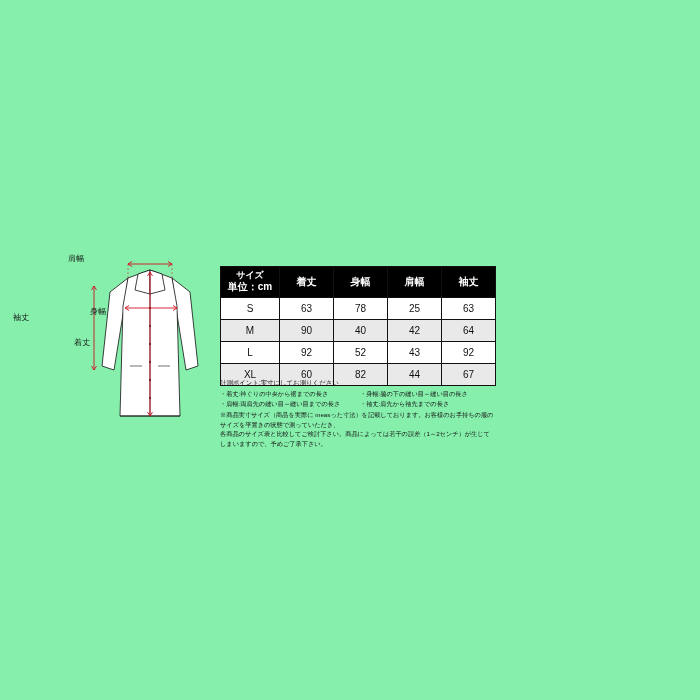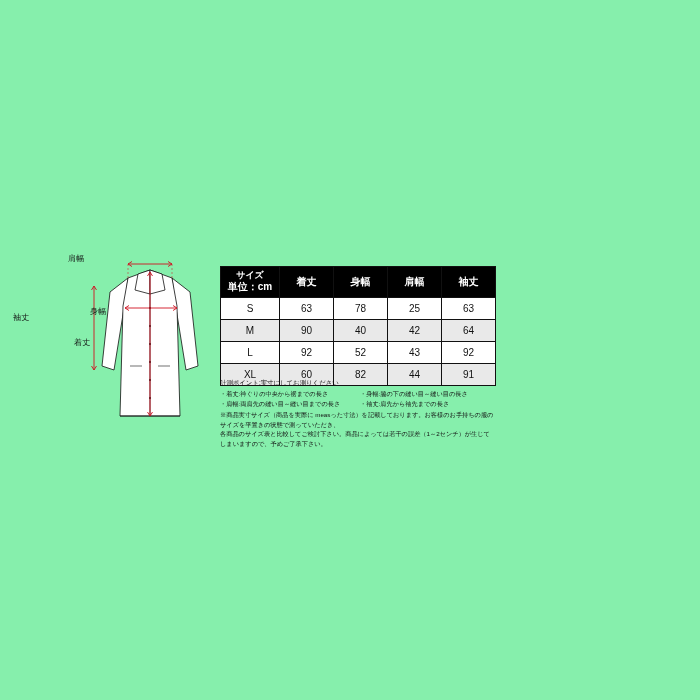--- a/index.html
+++ b/index.html
@@ -215,21 +215,21 @@
         <td>92</td>
         <td>52</td>
         <td>43</td>
         <td>92</td>
       </tr>
       <tr>
         <td class="label-cell">XL</td>
         <td>60</td>
         <td>82</td>
         <td>44</td>
-        <td>91</td>
+        <td>67</td>
       </tr>
     </tbody>
   </table>
 
   <div class="notes">
     <p class="line-title">計測ポイント:実寸にしてお測りください</p>
     <div class="two-col">
       <div class="c1">
         <p>・着丈:衿ぐりの中央から裾までの長さ</p>
         <p>・肩幅:両肩先の縫い目～縫い目までの長さ</p>

